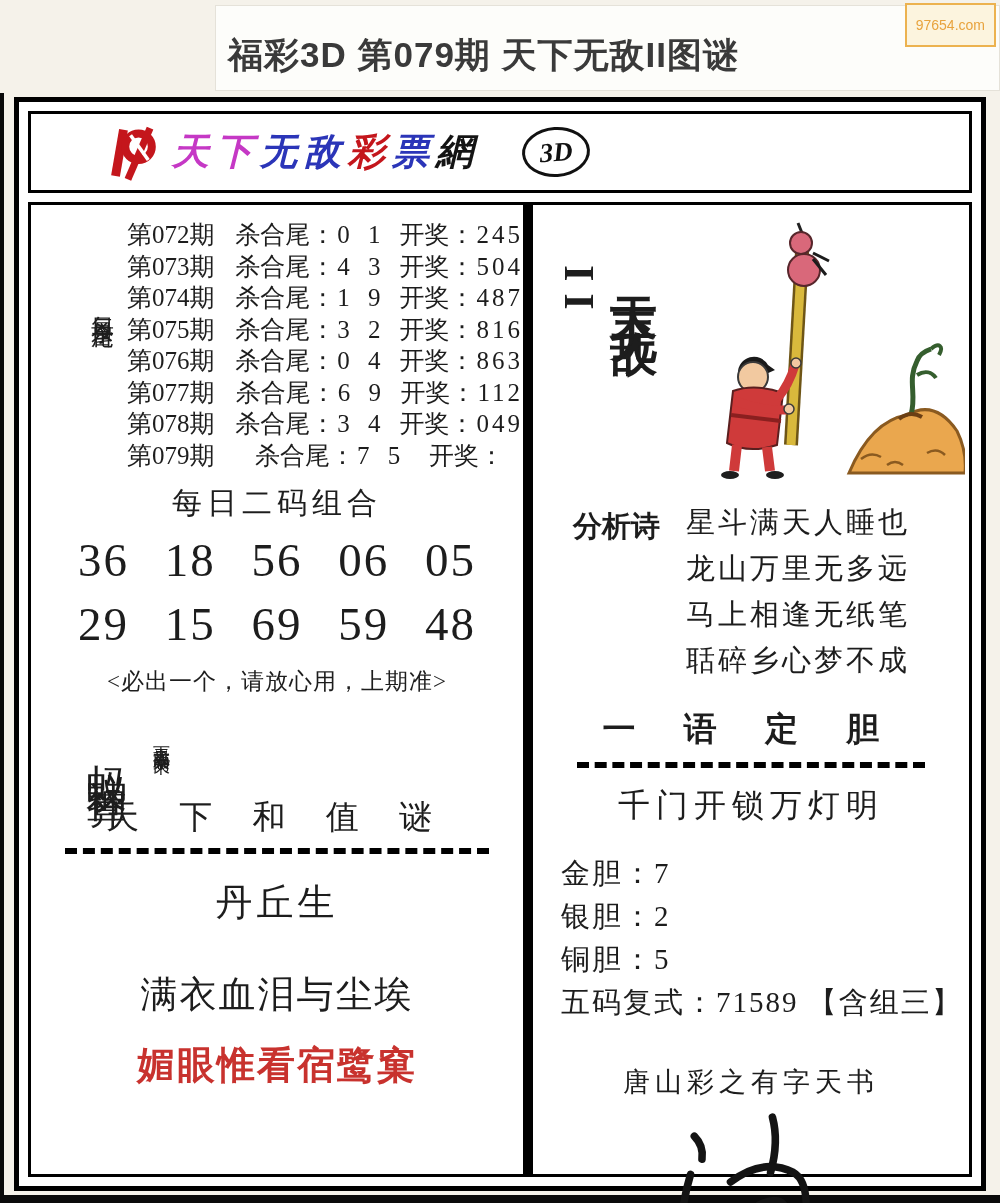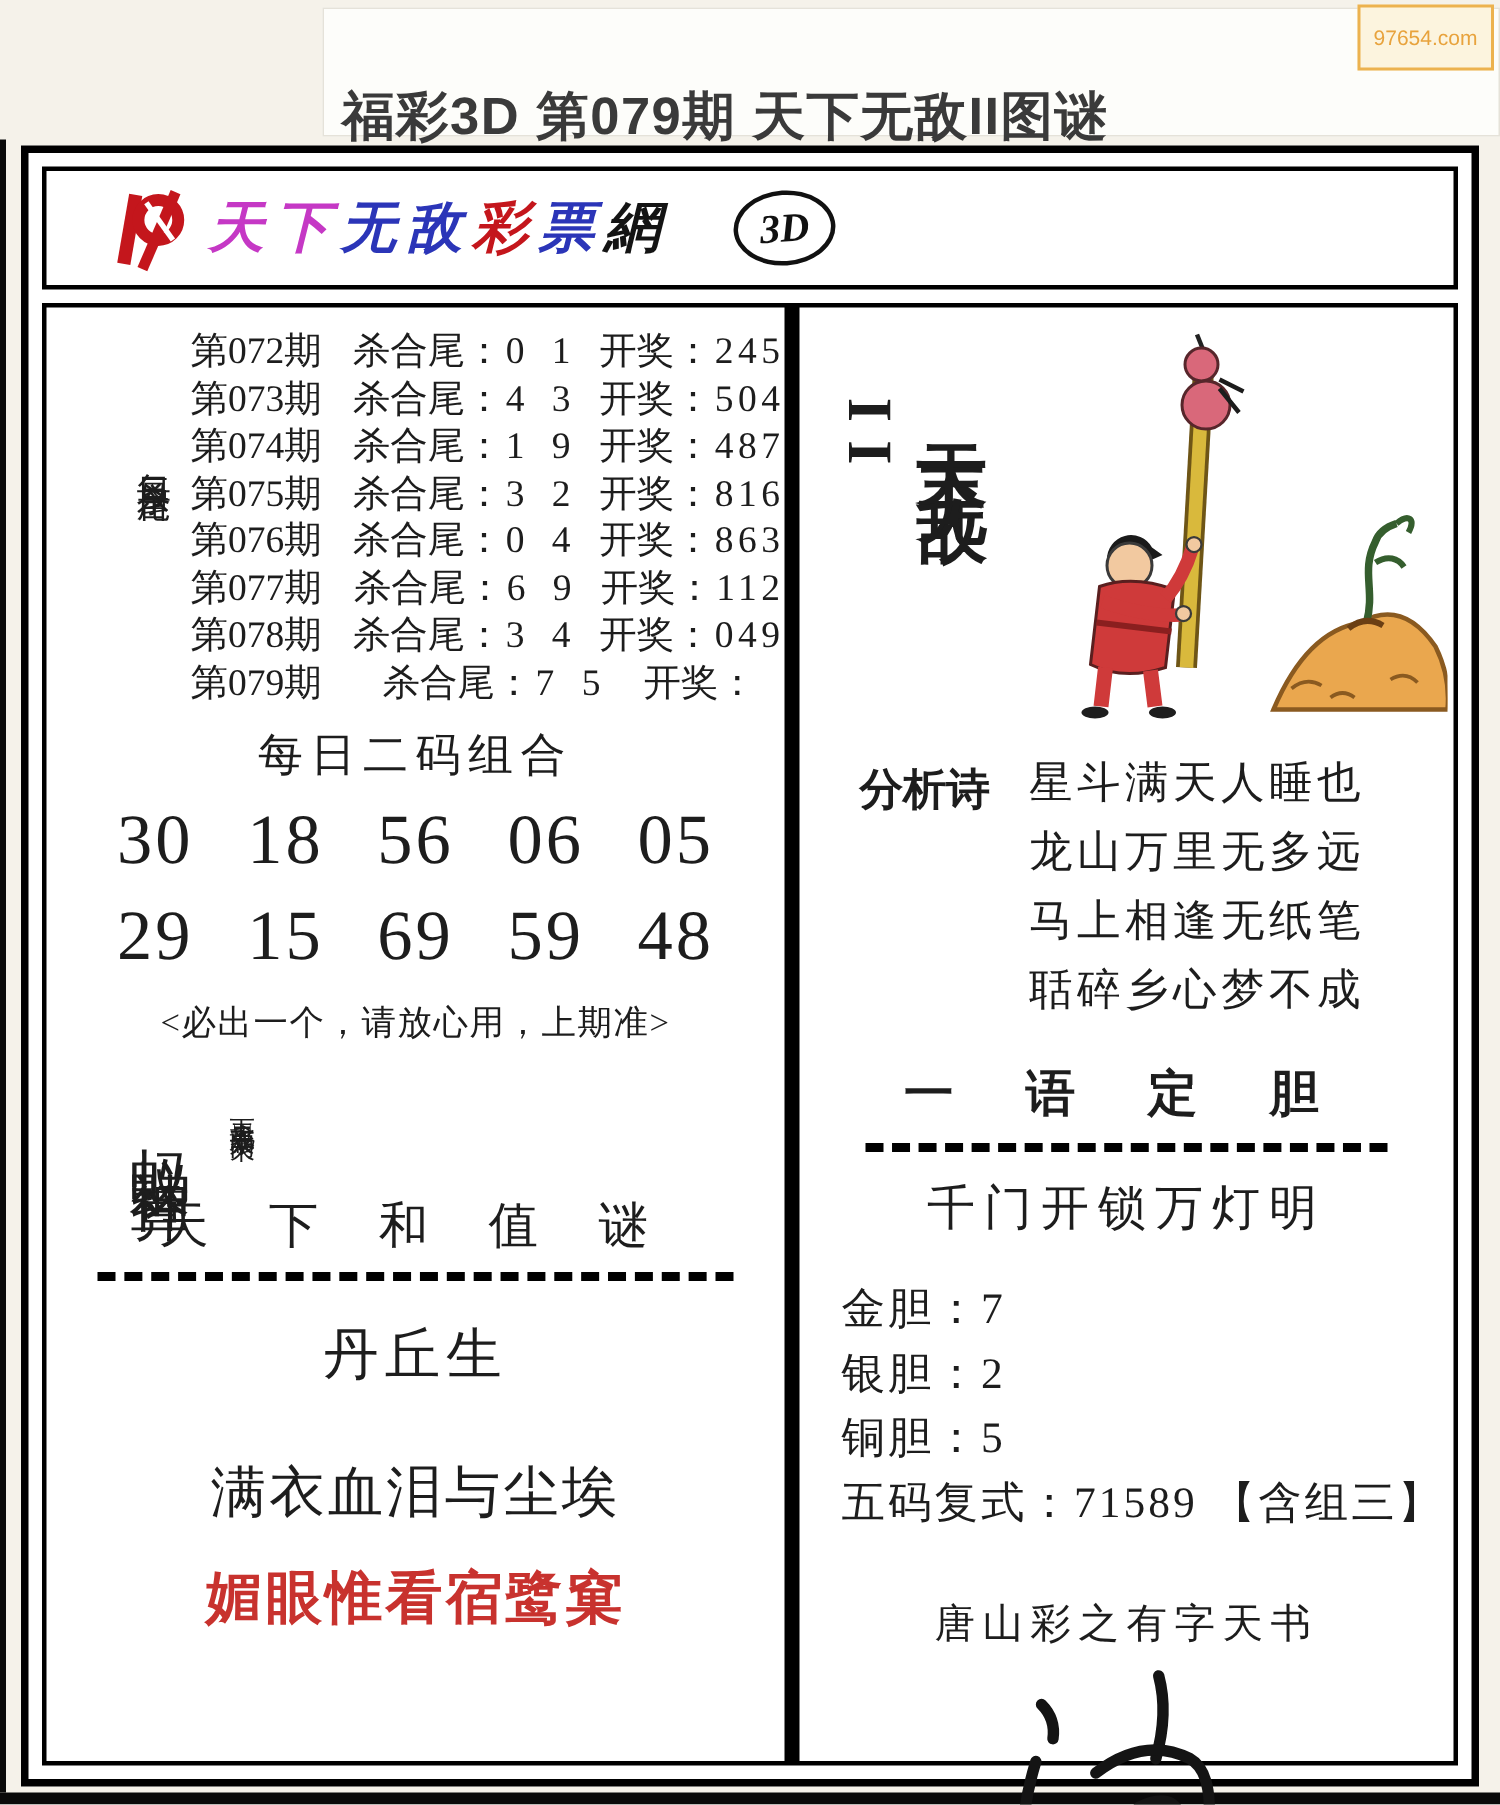--- a/index.html
+++ b/index.html
@@ -5,36 +5,36 @@
   html,body{margin:0;padding:0;}
   body{
     width:1000px;height:1203px;position:relative;overflow:hidden;
     background:#f5f2ea;
     font-family:"Liberation Serif","DejaVu Serif",serif;
     color:#1d1d1d;
   }
   
   .title-strip{position:absolute;left:215px;top:5px;right:0;height:86px;
     background:#fdfdfa;border:1px solid #e5e2d9;box-sizing:border-box;}
-  .page-title{position:absolute;left:228px;top:54px;
+  .page-title{position:absolute;left:228px;top:32px;
     font-family:"Liberation Sans",sans-serif;font-weight:bold;
     font-size:35px;color:#3a3a3a;letter-spacing:1px;white-space:nowrap;}
   .watermark{position:absolute;right:4px;top:3px;height:20px;line-height:20px;
     border:2px solid #ecb24f;background:#fcf4de;color:#e8a33d;
     font-family:"Liberation Sans",sans-serif;font-size:14px;padding:10px 9px;}
   .left-edge{position:absolute;left:0;top:93px;bottom:8px;width:4px;background:#0a0a0a;}
   .bottom-edge{position:absolute;left:0;bottom:0;width:100%;height:8px;background:#0a0a0a;}
 
   
   .frame{position:absolute;left:14px;right:14px;top:97px;bottom:12px;
     border:5px solid #000;background:#fff;padding:9px;box-sizing:border-box;
     display:flex;flex-direction:column;}
   .header-box{height:76px;border:3px solid #000;display:flex;align-items:stretch;
     margin-bottom:9px;flex:0 0 auto;}
-  .logo-area{flex:1;display:flex;align-items:center;padding-left:40px;}
+  .logo-area{flex:1;display:flex;align-items:center;padding-left:73px;}
   .logo-mark{width:62px;height:62px;margin-right:6px;}
   .logo-text{font-size:37px;font-weight:bold;font-style:italic;letter-spacing:7px;white-space:nowrap;}
   .lg-m{color:#c538c5;} .lg-b{color:#2b35b8;} .lg-r{color:#c4161c;} .lg-k{color:#141414;}
   .emblem-3d{margin-left:42px;width:62px;height:44px;border:3px solid #111;border-radius:50%;
     display:flex;align-items:center;justify-content:center;
     font-weight:bold;font-style:italic;font-size:27px;color:#111;transform:rotate(-4deg);}
   .header-right{width:372px;border-left:3px solid #000;padding:10px 0 0 16px;box-sizing:border-box;}
   .edition-title{font-family:"Liberation Sans",sans-serif;font-weight:bold;font-size:23px;color:#1f1f1f;white-space:nowrap;}
   .edition-sub{margin-top:8px;color:#8d8d8d;font-size:19px;letter-spacing:5px;}
 
@@ -167,21 +167,21 @@
         <div class="row">
             <span class="iss">第079期</span>
             <span class="kl">杀合尾：</span>
             <span class="kv">7 5</span>
             <span class="ol">开奖：</span>
             <span class="ov"></span>
           </div>
       </div>
 
       <div class="two-title">每日二码组合</div>
-      <div class="two-row">30 18 56 06 05</div>
+      <div class="two-row">36 18 56 06 05</div>
       <div class="two-row">29 15 69 59 48</div>
       <div class="note">&lt;必出一个，请放心用，上期准&gt;</div>
 
       <div class="ant">
         <div class="ant-title">蚂蚁神算</div>
         <div class="ant-side">下无敌彩票网天下II</div>
       </div>
 
       <div class="hezhi-title">天 下 和 值 谜</div>
       <div class="hz1">丹丘生</div>

